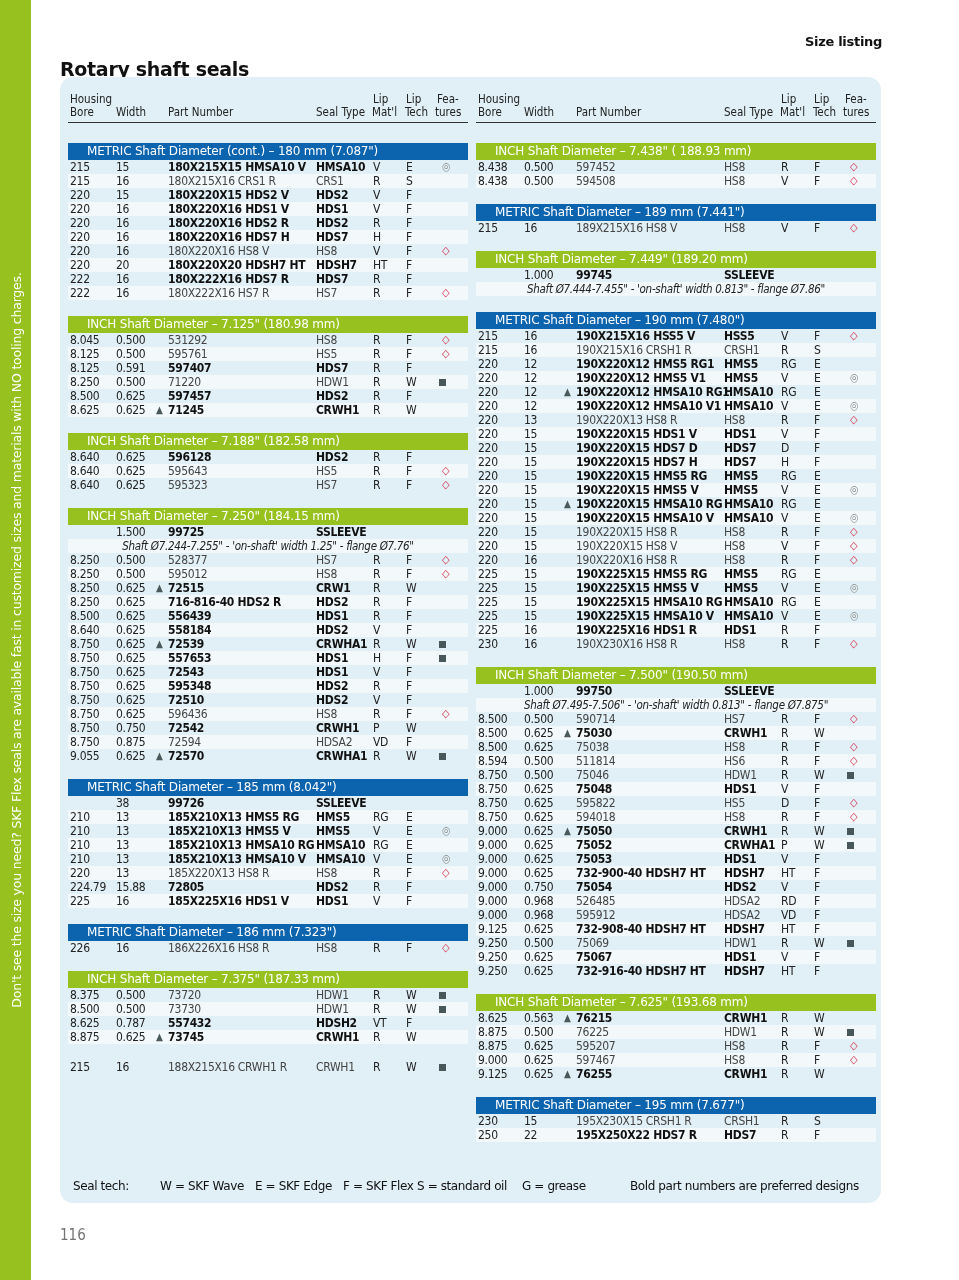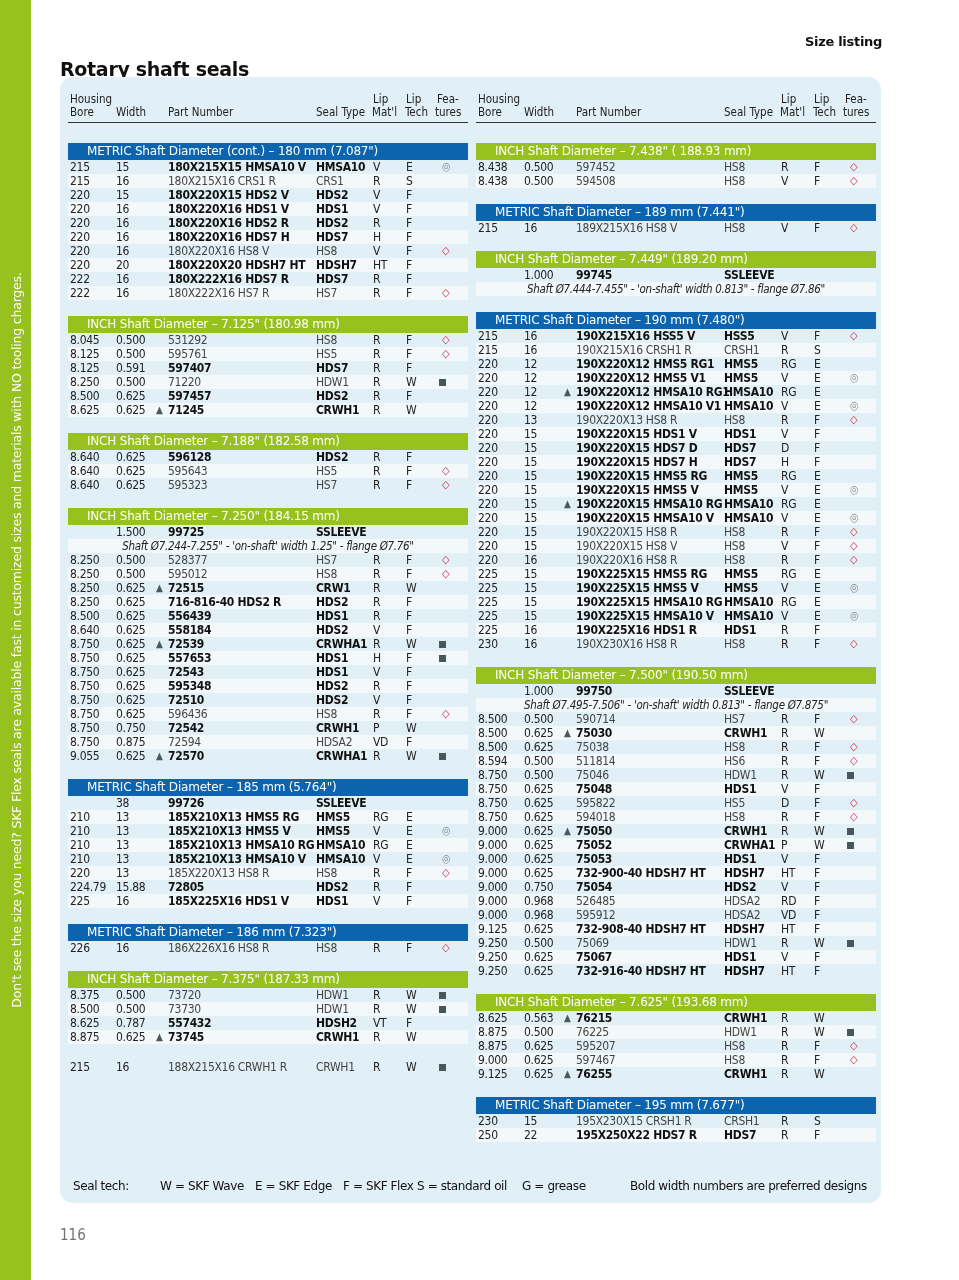--- a/index.html
+++ b/index.html
@@ -404,21 +404,21 @@
               <span class="c-type bold">CRWHA1</span>
               <span class="c-mat">R</span>
               <span class="c-tech">W</span>
               <span class="c-tri">▲</span>
               <span class="c-feat"><i class="feat-square"></i></span>
             </div>
           </div>
           <div class="gap"></div>
         </div>
         <div class="section">
-          <div class="sec-title metric">METRIC Shaft Diameter  –  185 mm  (5.764")</div>
+          <div class="sec-title metric">METRIC Shaft Diameter  –  185 mm  (8.042")</div>
           <div>
             <div class="row">
               <span class="c-bore"></span>
               <span class="c-width">38</span>
               <span class="c-part bold">99726</span>
               <span class="c-type bold">SSLEEVE</span>
               <span class="c-mat"></span>
               <span class="c-tech"></span>
             </div>
             <div class="row">
@@ -1136,17 +1136,17 @@
       </div>
   </div>
 
   <div class="footer">
     <span style="left:13px">Seal tech:</span>
     <span style="left:100px">W = SKF Wave</span>
     <span style="left:195px">E = SKF Edge</span>
     <span style="left:283px">F = SKF Flex</span>
     <span style="left:357px">S = standard oil</span>
     <span style="left:462px">G = grease</span>
-    <span style="left:570px">Bold width numbers are preferred designs</span>
+    <span style="left:570px">Bold part numbers are preferred designs</span>
   </div>
 </div>
 
 <div class="page-num">116</div>
 
 </body></html>

